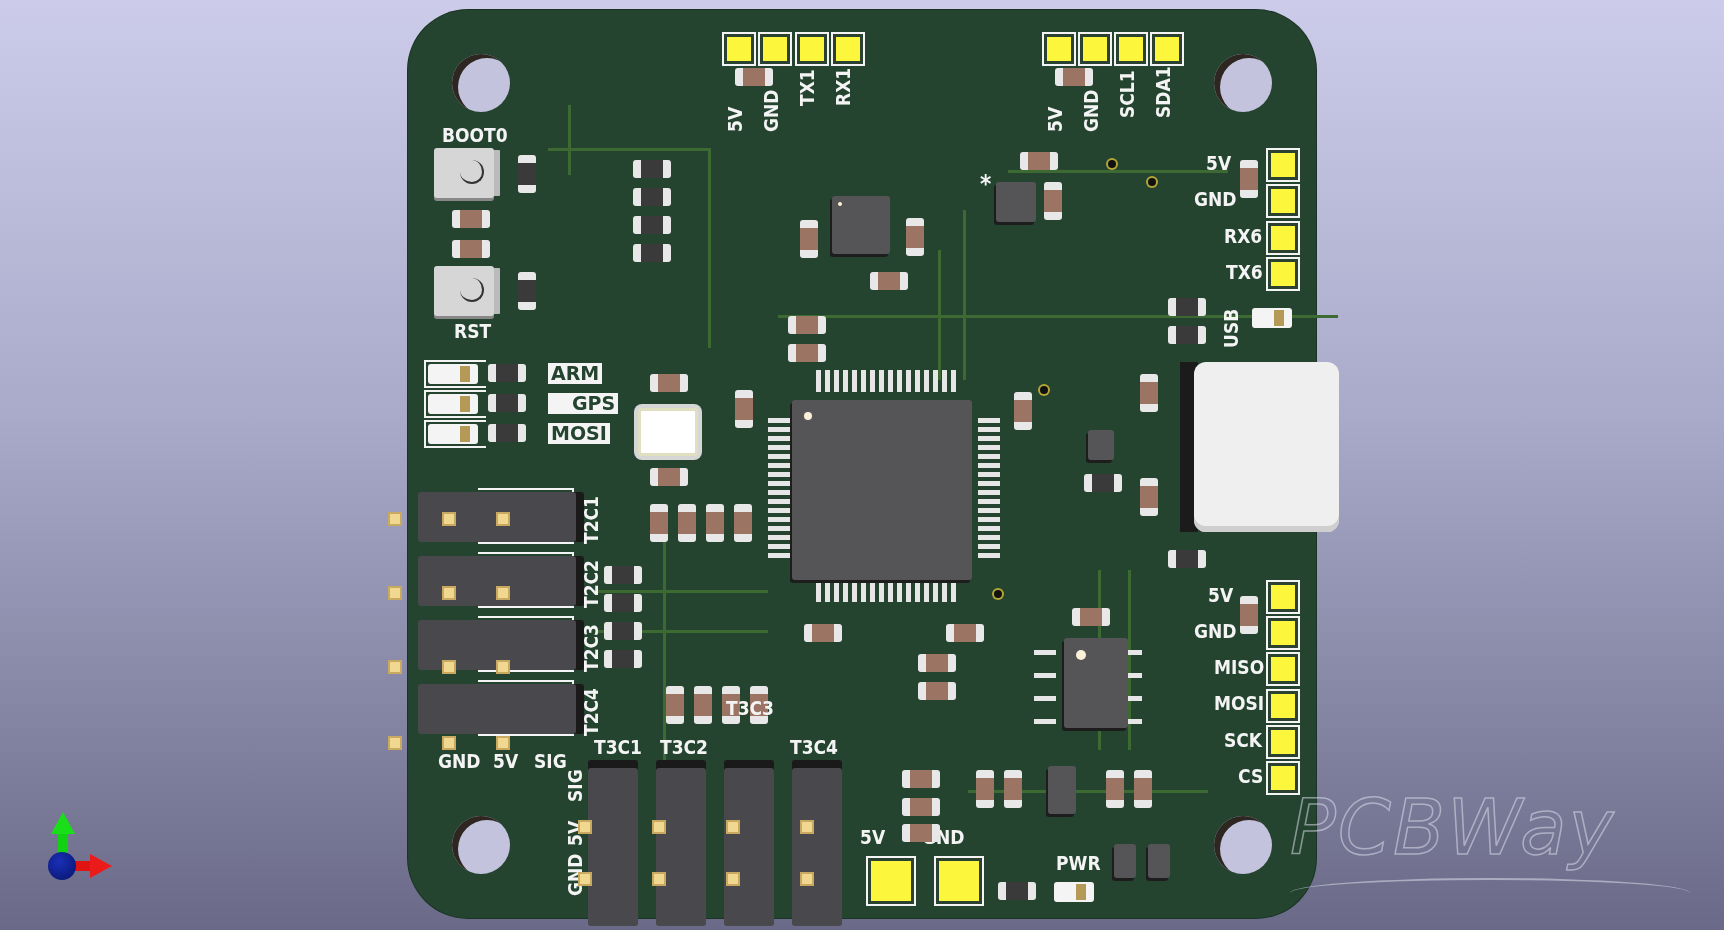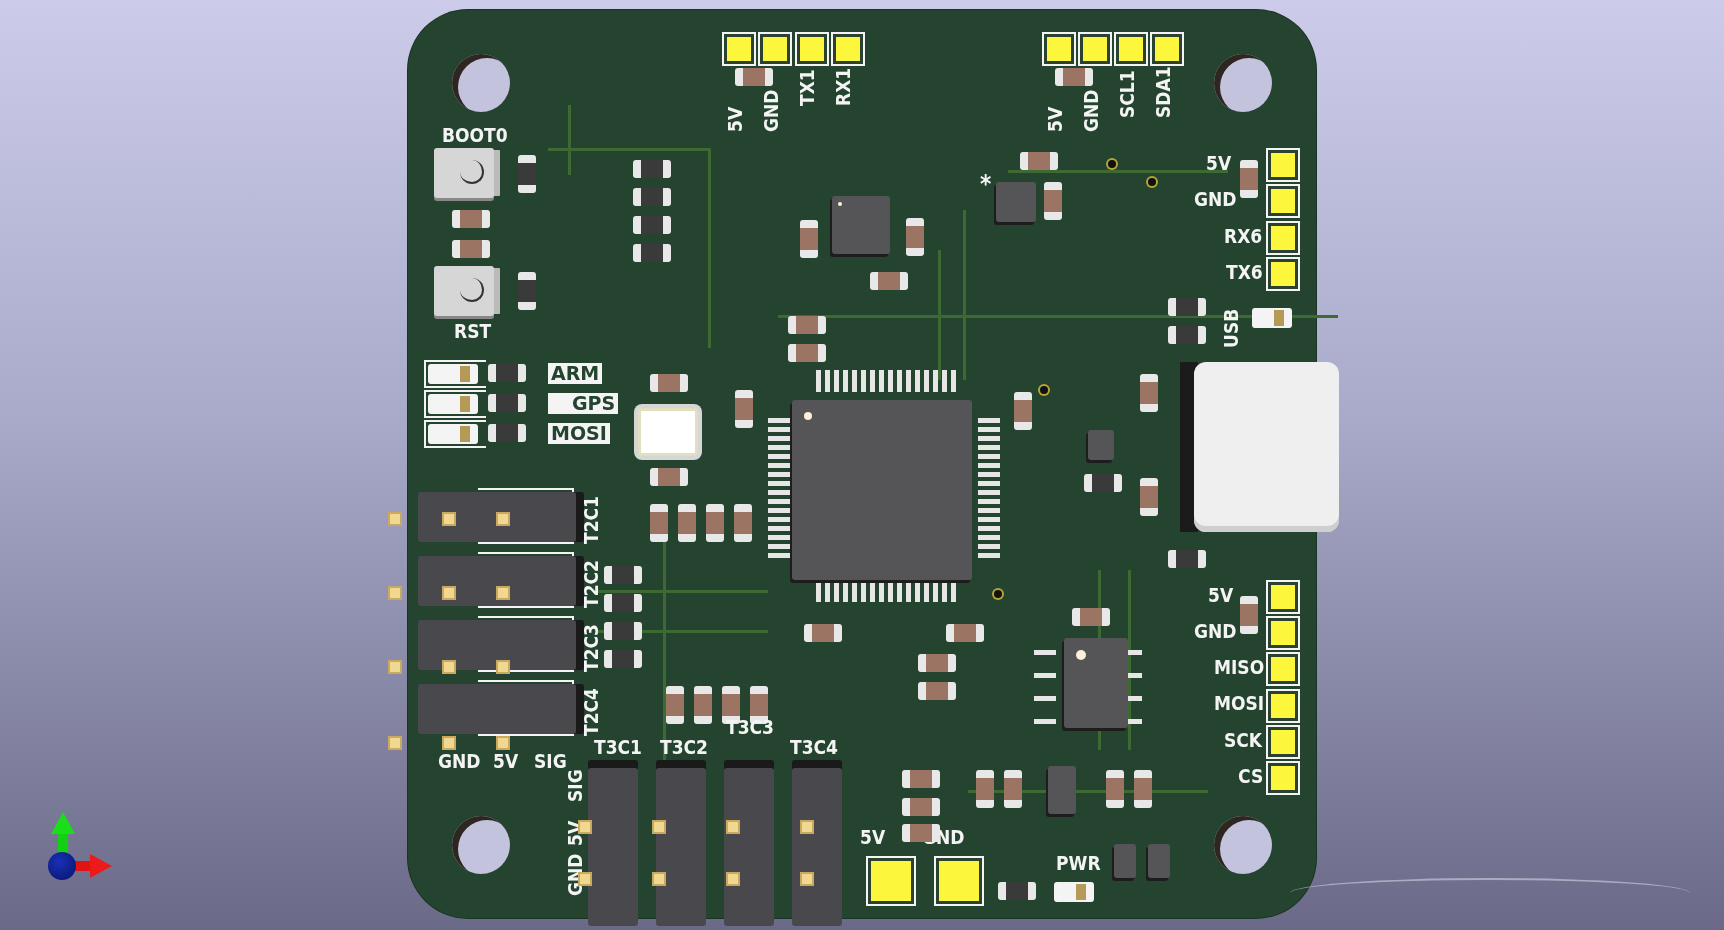--- a/index.html
+++ b/index.html
@@ -343,21 +343,21 @@
     <div class="header-outline" style="left:70px; top:670px; width:96px; height:56px;"></div>
     <div class="header-row" style="left:10px; top:674px;"></div>
     <div class="silk v" style="left:174px; top:726px;">T2C4</div>
 
     <div class="silk" style="left:30px; top:742px;">GND</div>
     <div class="silk" style="left:85px; top:742px;">5V</div>
     <div class="silk" style="left:126px; top:742px;">SIG</div>
 
     <div class="silk" style="left:186px; top:728px;">T3C1</div>
     <div class="silk" style="left:252px; top:728px;">T3C2</div>
-    <div class="silk" style="left:318px; top:708px;">T3C3</div>
+    <div class="silk" style="left:318px; top:689px;">T3C3</div>
     <div class="silk" style="left:382px; top:728px;">T3C4</div>
 
     <div class="header-col" style="left:180px; top:758px;"></div>
     <div class="header-col" style="left:248px; top:758px;"></div>
     <div class="header-col" style="left:316px; top:758px;"></div>
     <div class="header-col" style="left:384px; top:758px;"></div>
 
     <div class="silk v" style="left:158px; top:792px;">SIG</div>
     <div class="silk v" style="left:158px; top:836px;">5V</div>
     <div class="silk v" style="left:158px; top:886px;">GND</div>
@@ -404,20 +404,21 @@
 
   <div class="pin-tip" style="left:578px; top:820px;"></div>
   <div class="pin-tip" style="left:578px; top:872px;"></div>
   <div class="pin-tip" style="left:652px; top:820px;"></div>
   <div class="pin-tip" style="left:652px; top:872px;"></div>
   <div class="pin-tip" style="left:726px; top:820px;"></div>
   <div class="pin-tip" style="left:726px; top:872px;"></div>
   <div class="pin-tip" style="left:800px; top:820px;"></div>
   <div class="pin-tip" style="left:800px; top:872px;"></div>
 
+  <div class="watermark">PCBWay</div>
   <div class="watermark-swoosh"></div>
 
   <div class="axis">
     <div class="y-shaft"></div>
     <div class="y-head"></div>
     <div class="x-shaft"></div>
     <div class="x-head"></div>
     <div class="z-ball"></div>
   </div>
 </div>

